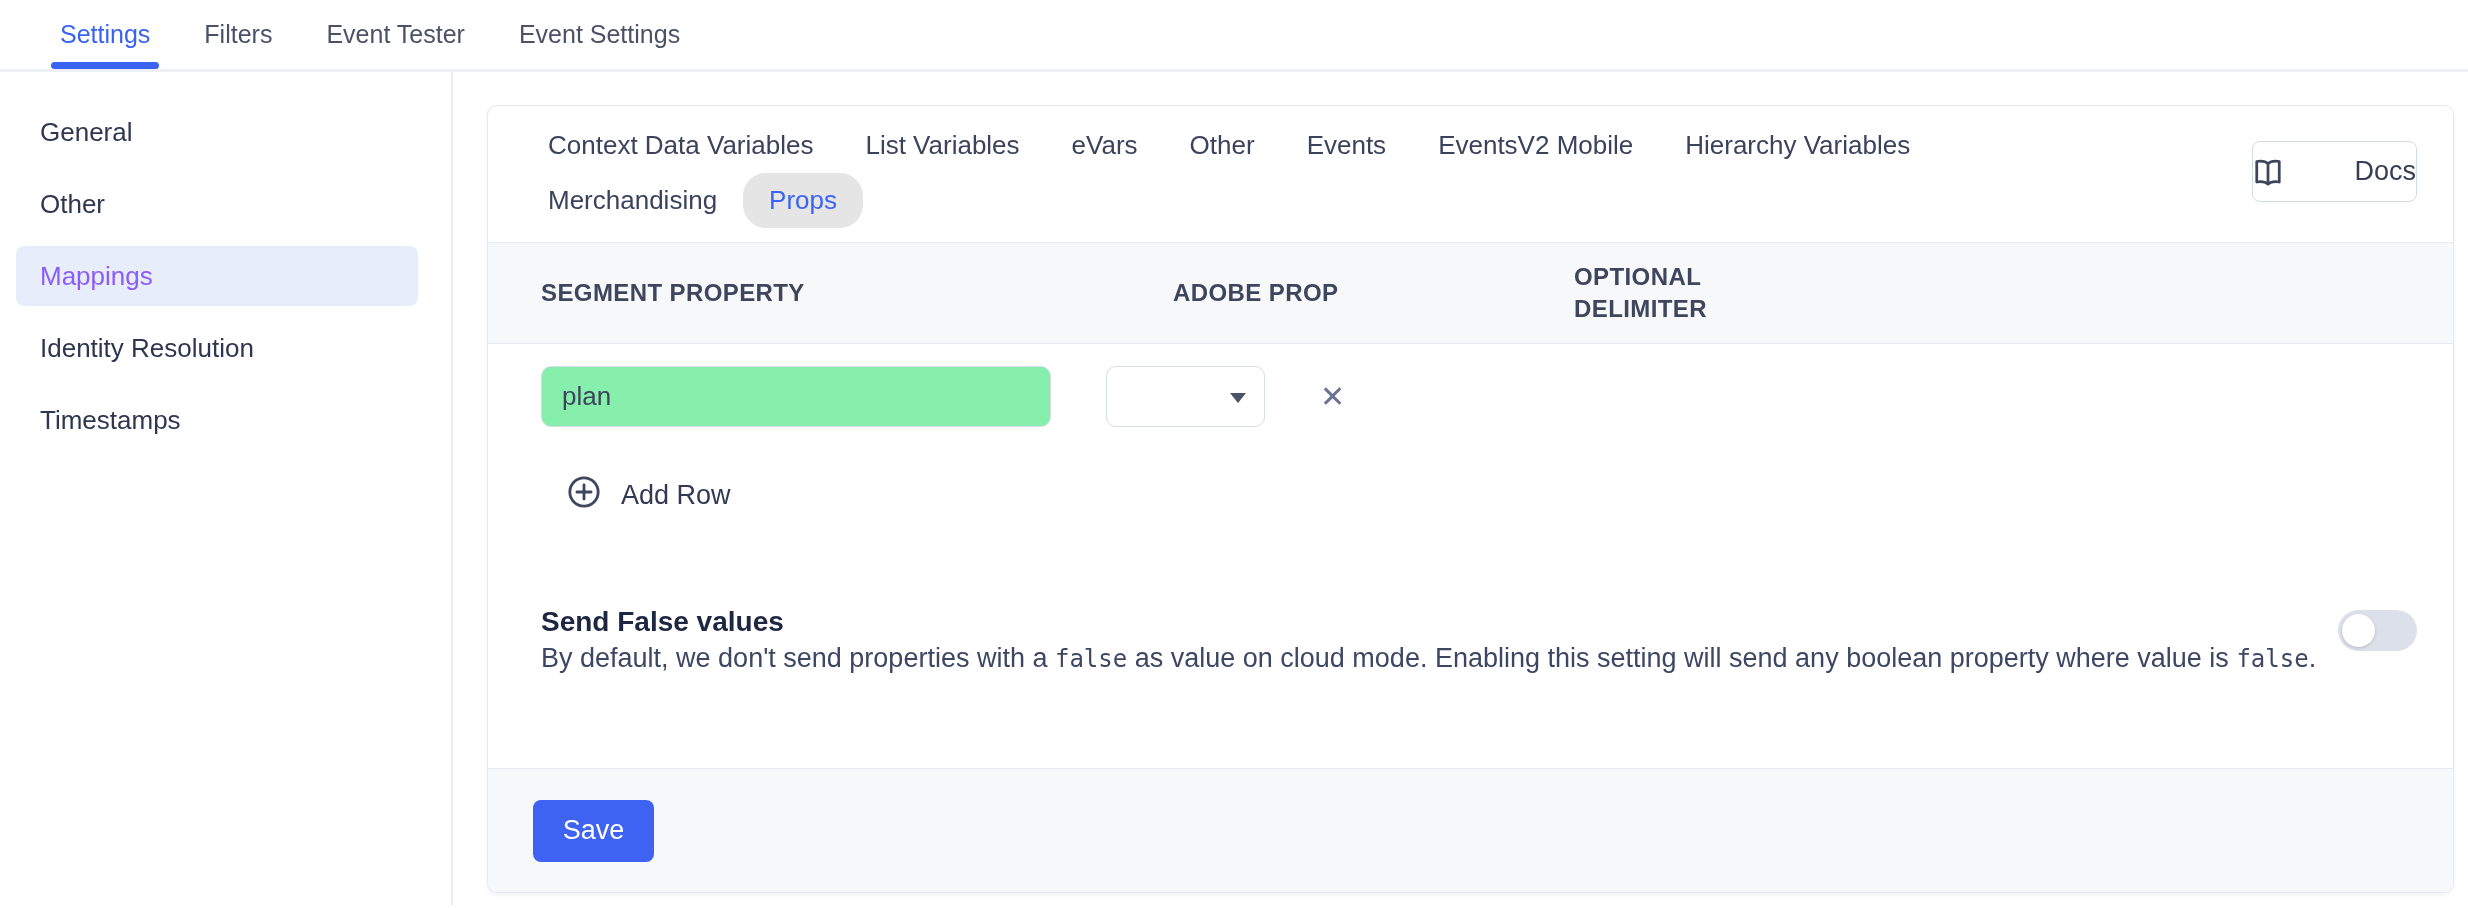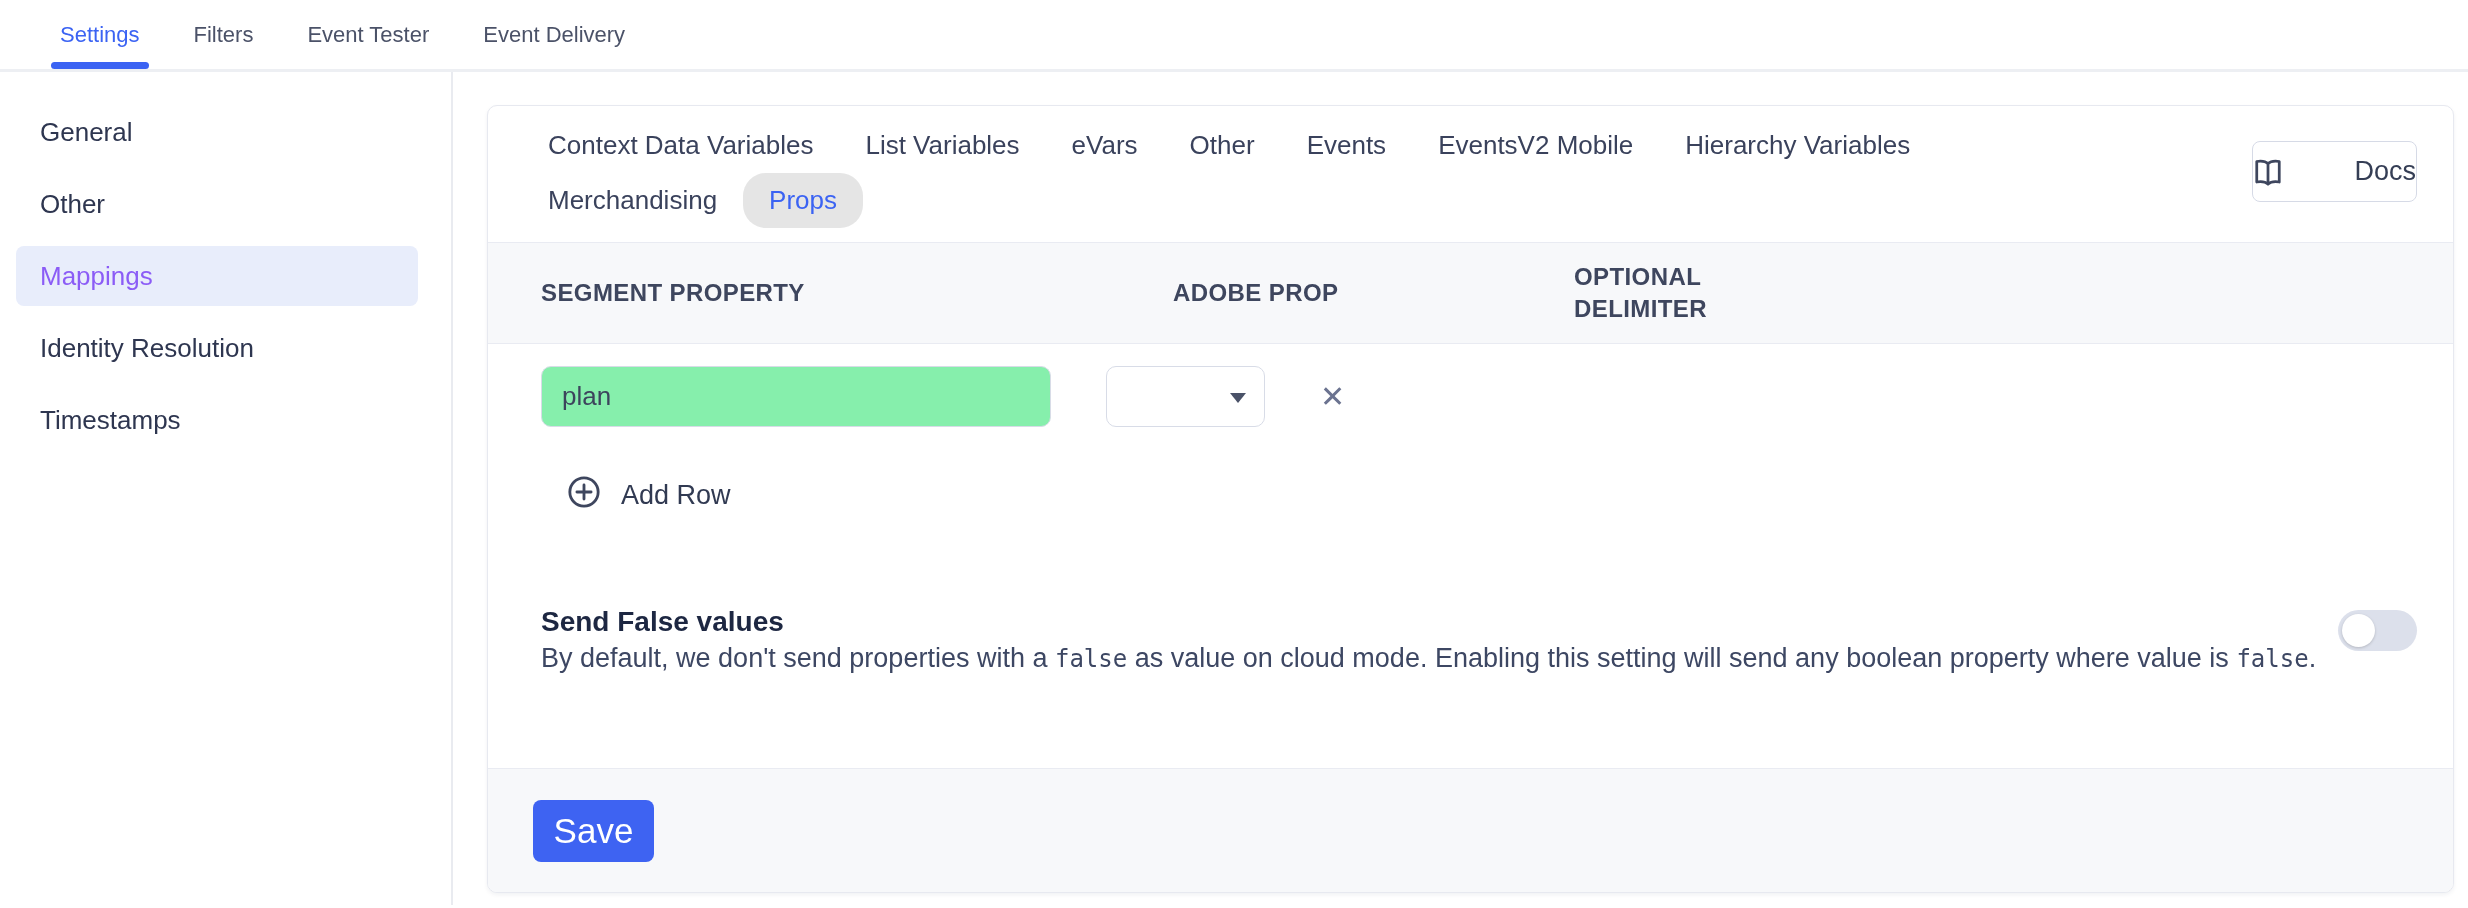--- a/index.html
+++ b/index.html
@@ -2,21 +2,21 @@
 <html><head>
 <meta charset="utf-8">
 <style>
   * { margin:0; padding:0; box-sizing:border-box; }
   html,body { width:2468px; height:908px; background:#ffffff;
     font-family:"Liberation Sans", sans-serif; overflow:hidden; }
 
   
   .topnav { height:72px; background:#fff; border-bottom:3px solid #edeff3;
     display:flex; align-items:center; padding-left:57px; gap:48px; }
-  .nav-tab { font-size:22px; color:#4b5268; height:100%; display:flex;
+  .nav-tab { font-size:25px; color:#4b5268; height:100%; display:flex;
     align-items:center; position:relative; padding:4px 3px; cursor:pointer; }
   .nav-tab.active { color:#3b63f3; }
   .nav-tab.active::after { content:""; position:absolute; left:-6px; right:-6px;
     bottom:0; height:7px; background:#3b63f3; border-radius:4px; }
 
   
   .layout { display:flex; height:833px; }
   .sidebar { width:453px; flex-shrink:0; border-right:2px solid #e9ebf0;
     padding-top:30px; background:#fff; }
   .side-item { height:60px; display:flex; align-items:center;
@@ -92,31 +92,31 @@
     position:relative; flex-shrink:0; margin-top:4px; cursor:pointer;
     border:none; }
   .toggle-knob { position:absolute; left:4px; top:4px; width:33px; height:33px;
     border-radius:50%; background:#fff; box-shadow:0 1px 3px rgba(0,0,0,.18); }
 
   
   .card-footer { margin-top:auto; height:124px; background:#f7f8fa;
     border-top:1.5px solid #e9ebf2; display:flex; align-items:center;
     padding-left:45px; }
   .save-btn { width:121px; height:62px; background:#3e63f2; color:#fff;
-    border:none; border-radius:8px; font-size:35px; cursor:pointer;
+    border:none; border-radius:8px; font-size:27px; cursor:pointer;
     font-family:inherit; }
 </style>
 </head>
 <body>
 
 <div class="topnav">
   <div class="nav-tab active">Settings</div>
   <div class="nav-tab">Filters</div>
   <div class="nav-tab">Event Tester</div>
-  <div class="nav-tab">Event Delivery</div>
+  <div class="nav-tab">Event Settings</div>
 </div>
 
 <div class="layout">
 
   <div class="sidebar">
     <div class="side-item">General</div>
     <div class="side-item">Other</div>
     <div class="side-item active">Mappings</div>
     <div class="side-item">Identity Resolution</div>
     <div class="side-item">Timestamps</div>

